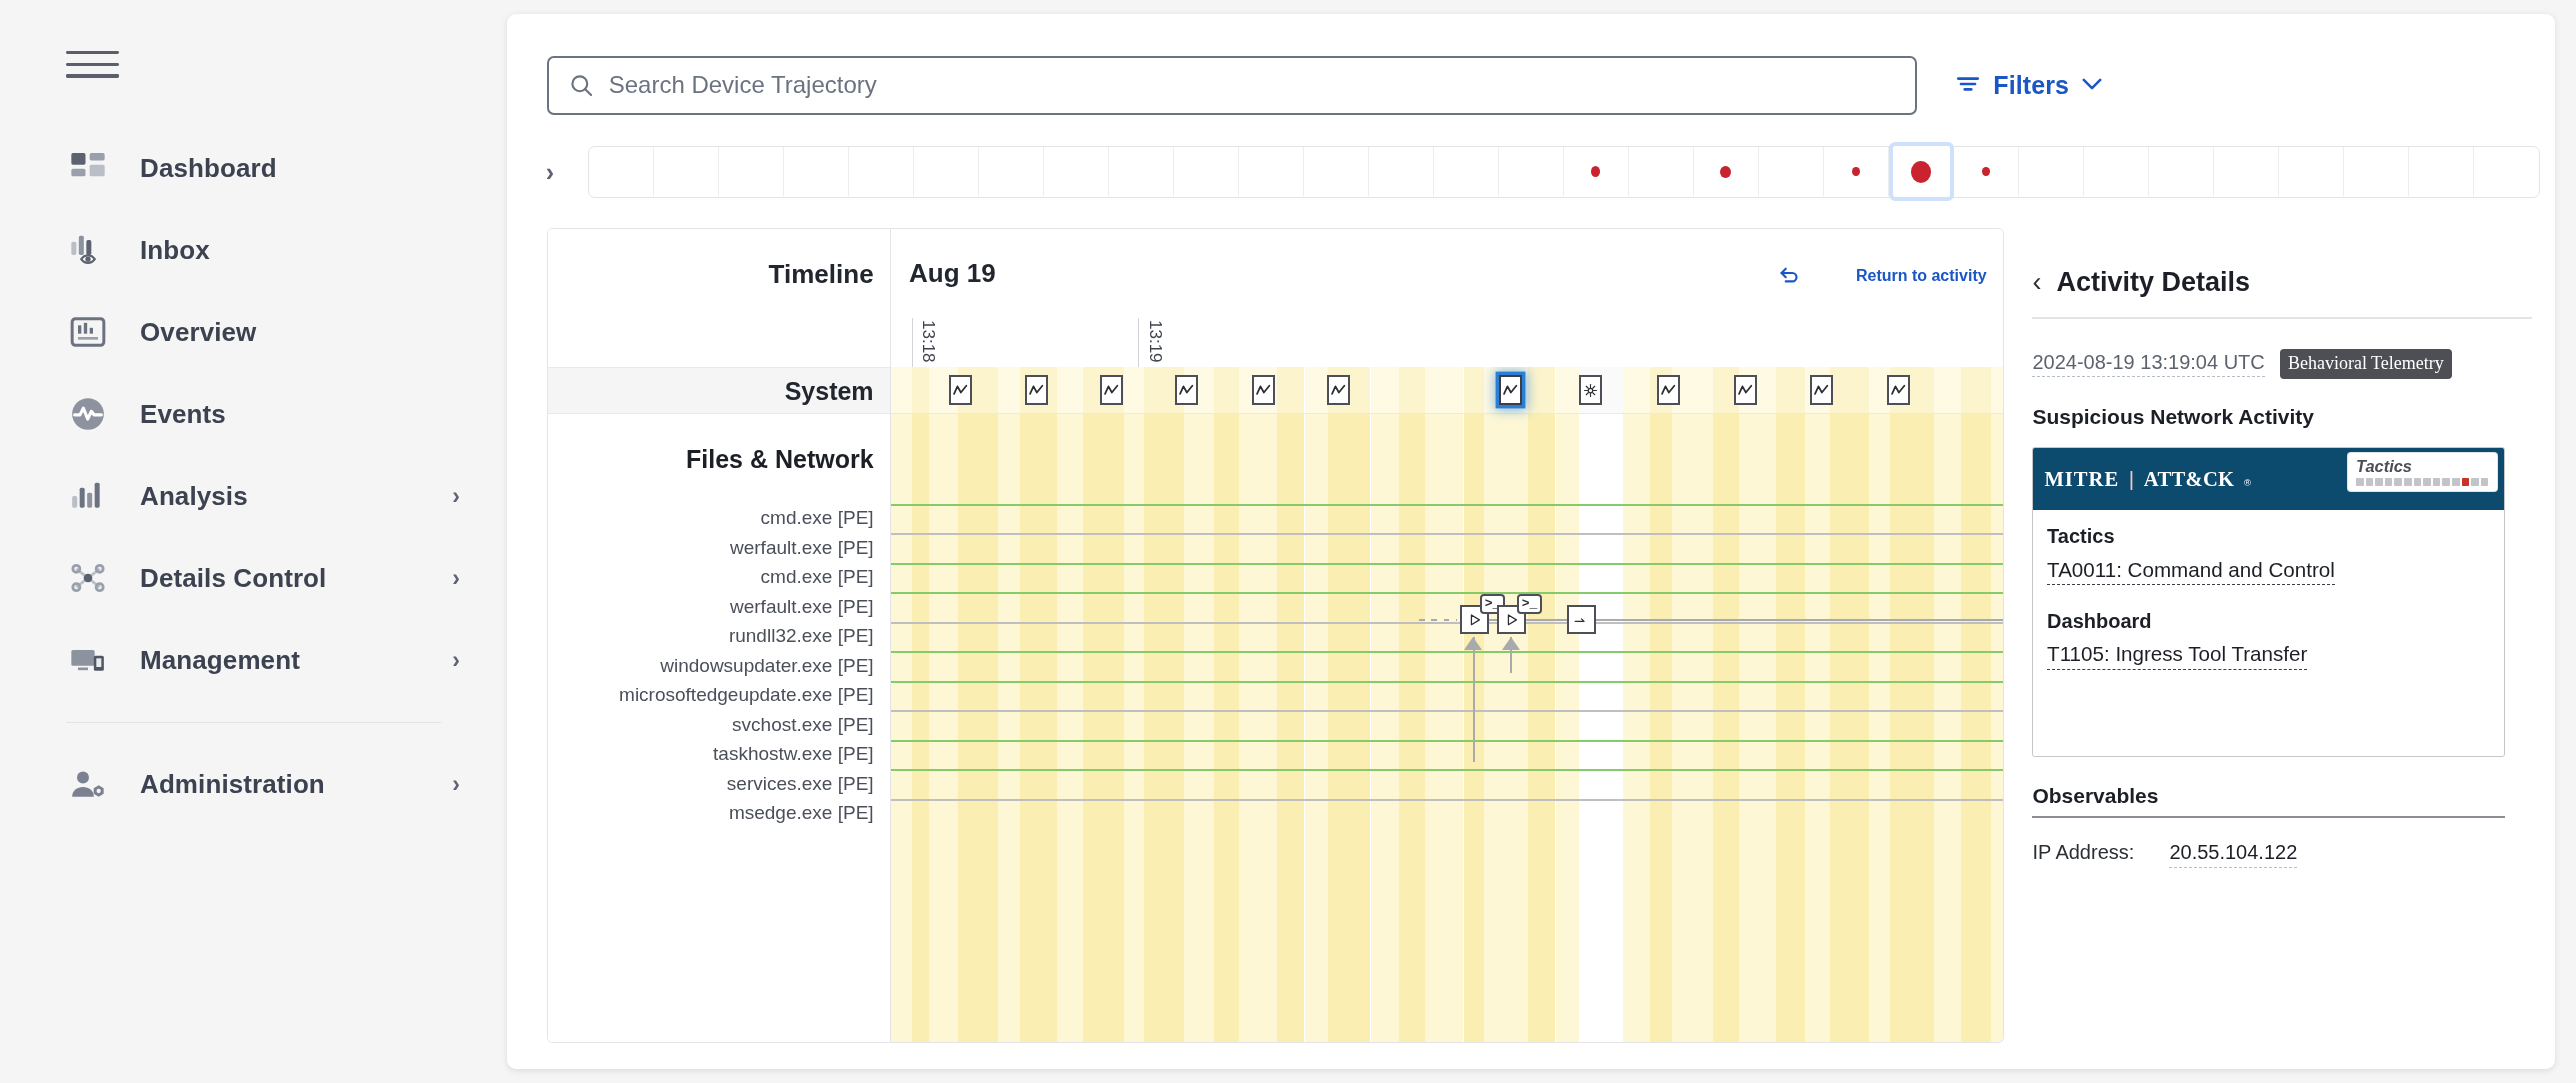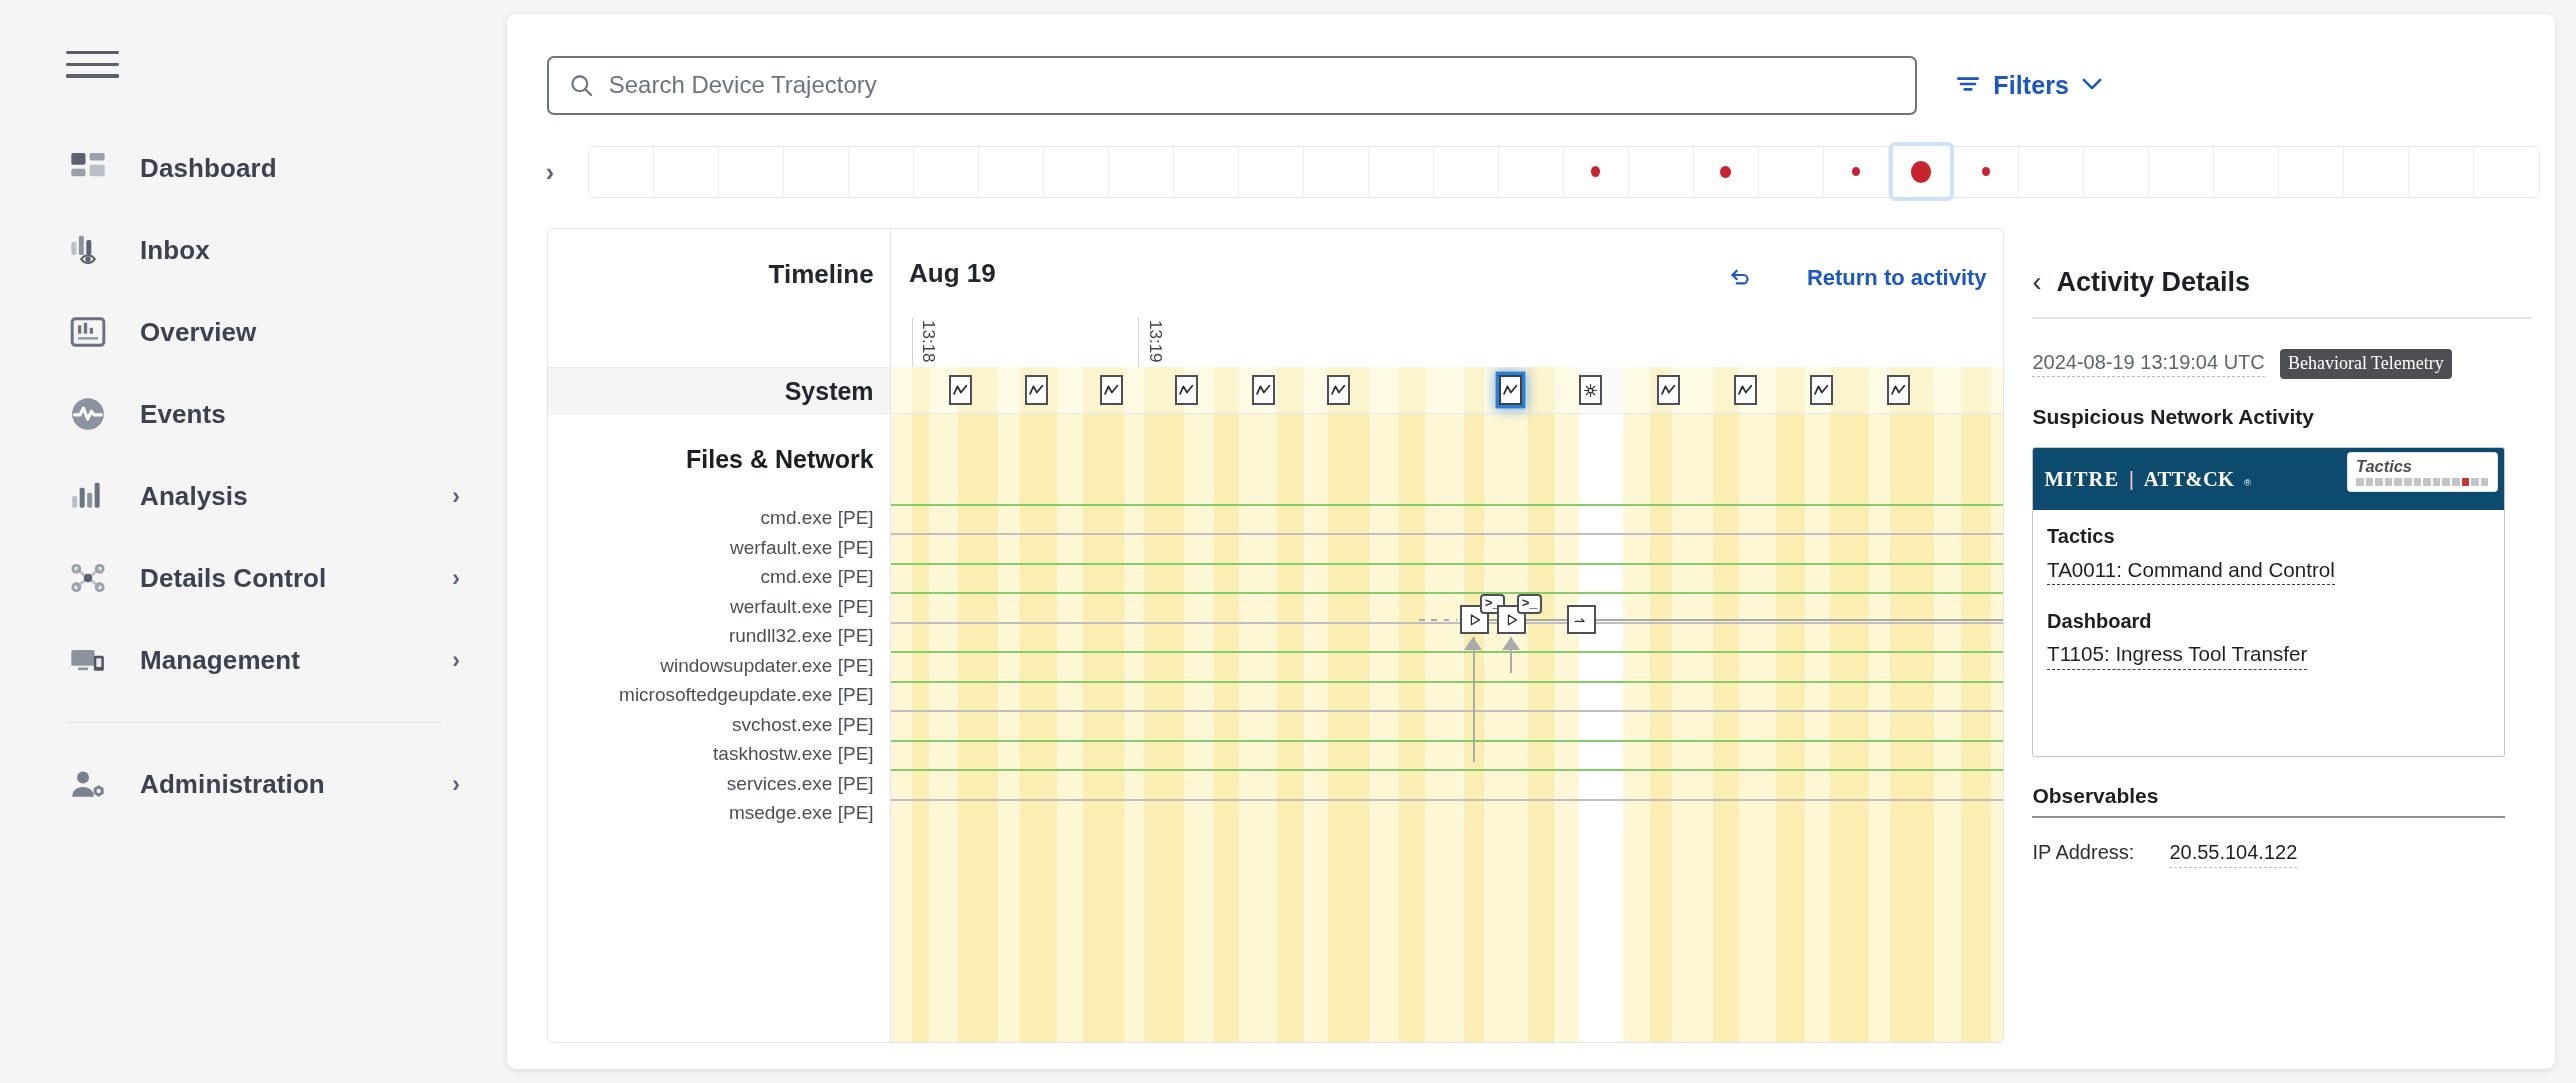--- a/index.html
+++ b/index.html
@@ -116,21 +116,21 @@
   .lbl-fn { position: absolute; right: 16.4px; top: 216px; font-size: 25px; font-weight: 700; color: #1c1f26; }
 
   .proclist { position: absolute; right: 16.4px; top: 274px; width: 322px; }
   .proc { font-size: 19px; color: #4a4f59; text-align: right; height: 29.5px; line-height: 29.5px; white-space: nowrap; }
 
   .tl-date { position: absolute; left: 18px; top: 29px; font-size: 26px; font-weight: 700; color: #22262e; }
   .ret {
     position: absolute; right: 16.4px; top: 36px; display: flex; align-items: center; gap: 11px;
     color: #1a56c4; cursor: pointer;
   }
-  .ret .rlabel { font-size: 22px; font-weight: 700; color: #1a56c4; margin-left: 44px; }
+  .ret .rlabel { font-size: 16px; font-weight: 700; color: #1a56c4; margin-left: 44px; }
 
   .ticks { position: absolute; left: 0; top: 89px; height: 49px; width: 100%; }
   .tick { position: absolute; top: 0; bottom: 0; border-left: 1.4px solid #d2d3d6; }
   .tick .tl-txt {
     position: absolute; left: 5.5px; top: 1.4px;
     font-size: 17px; color: #3e434c;
     writing-mode: vertical-rl; text-orientation: mixed;
   }
 
   

